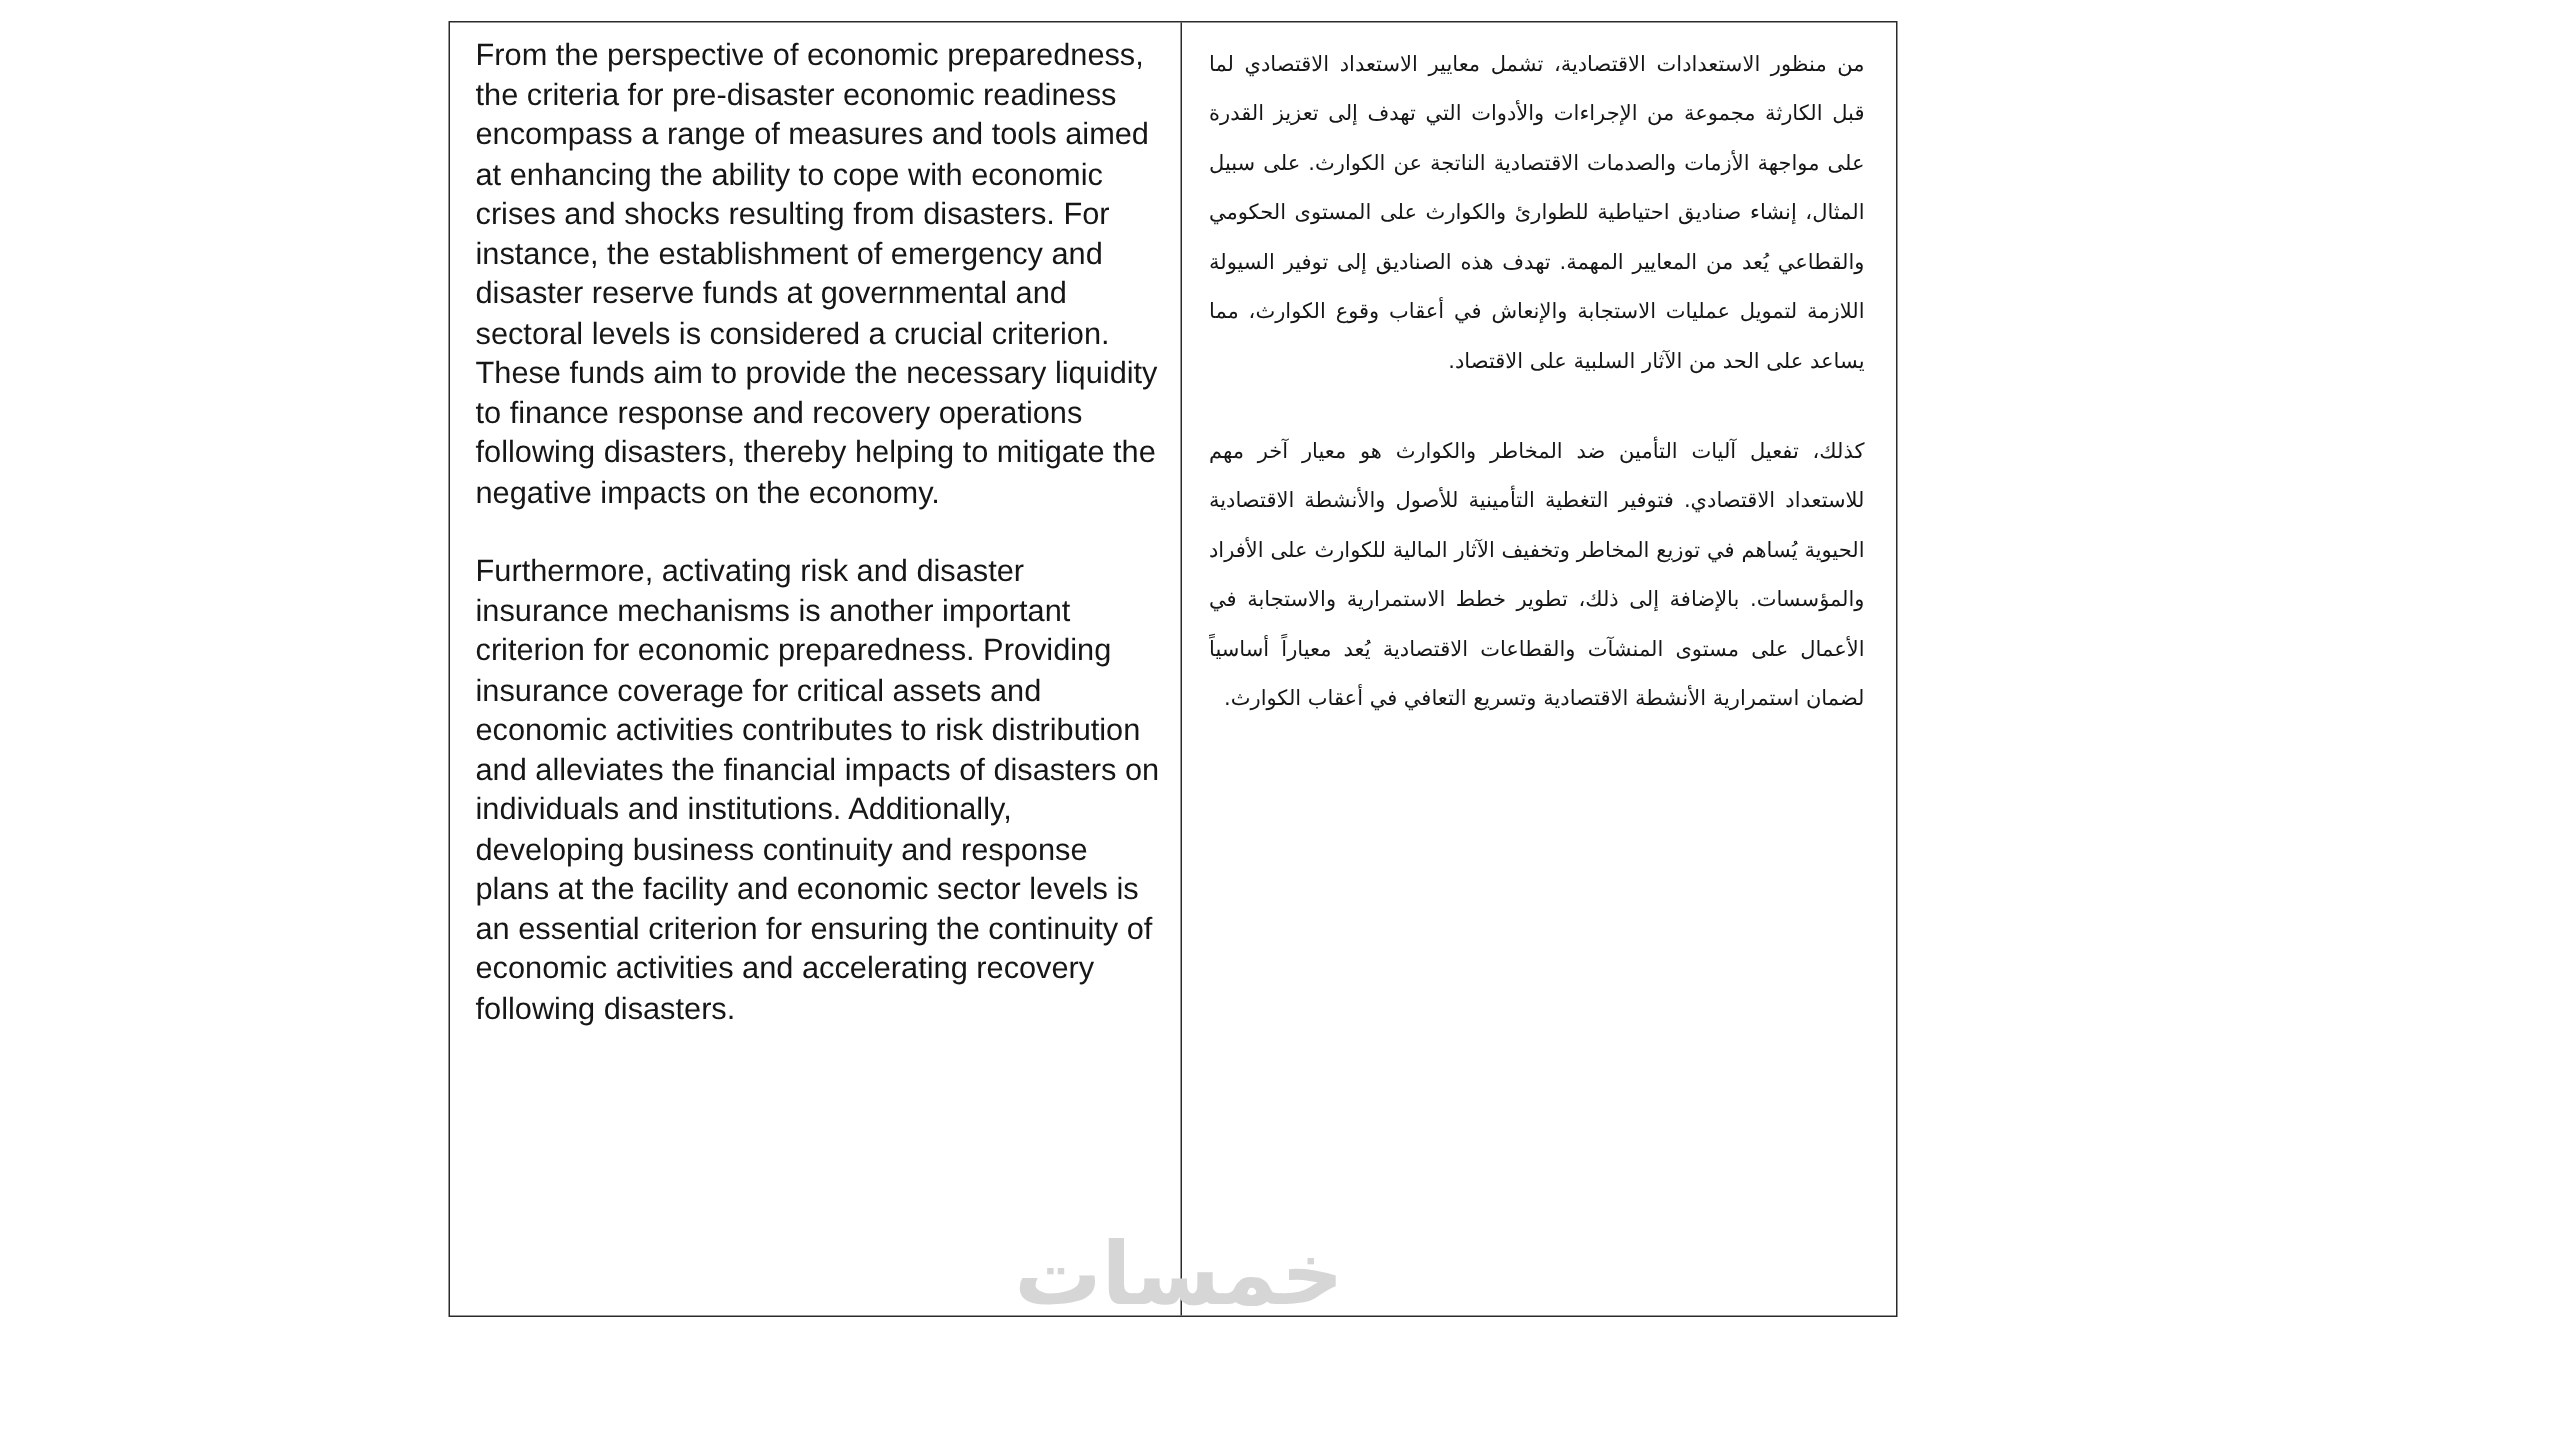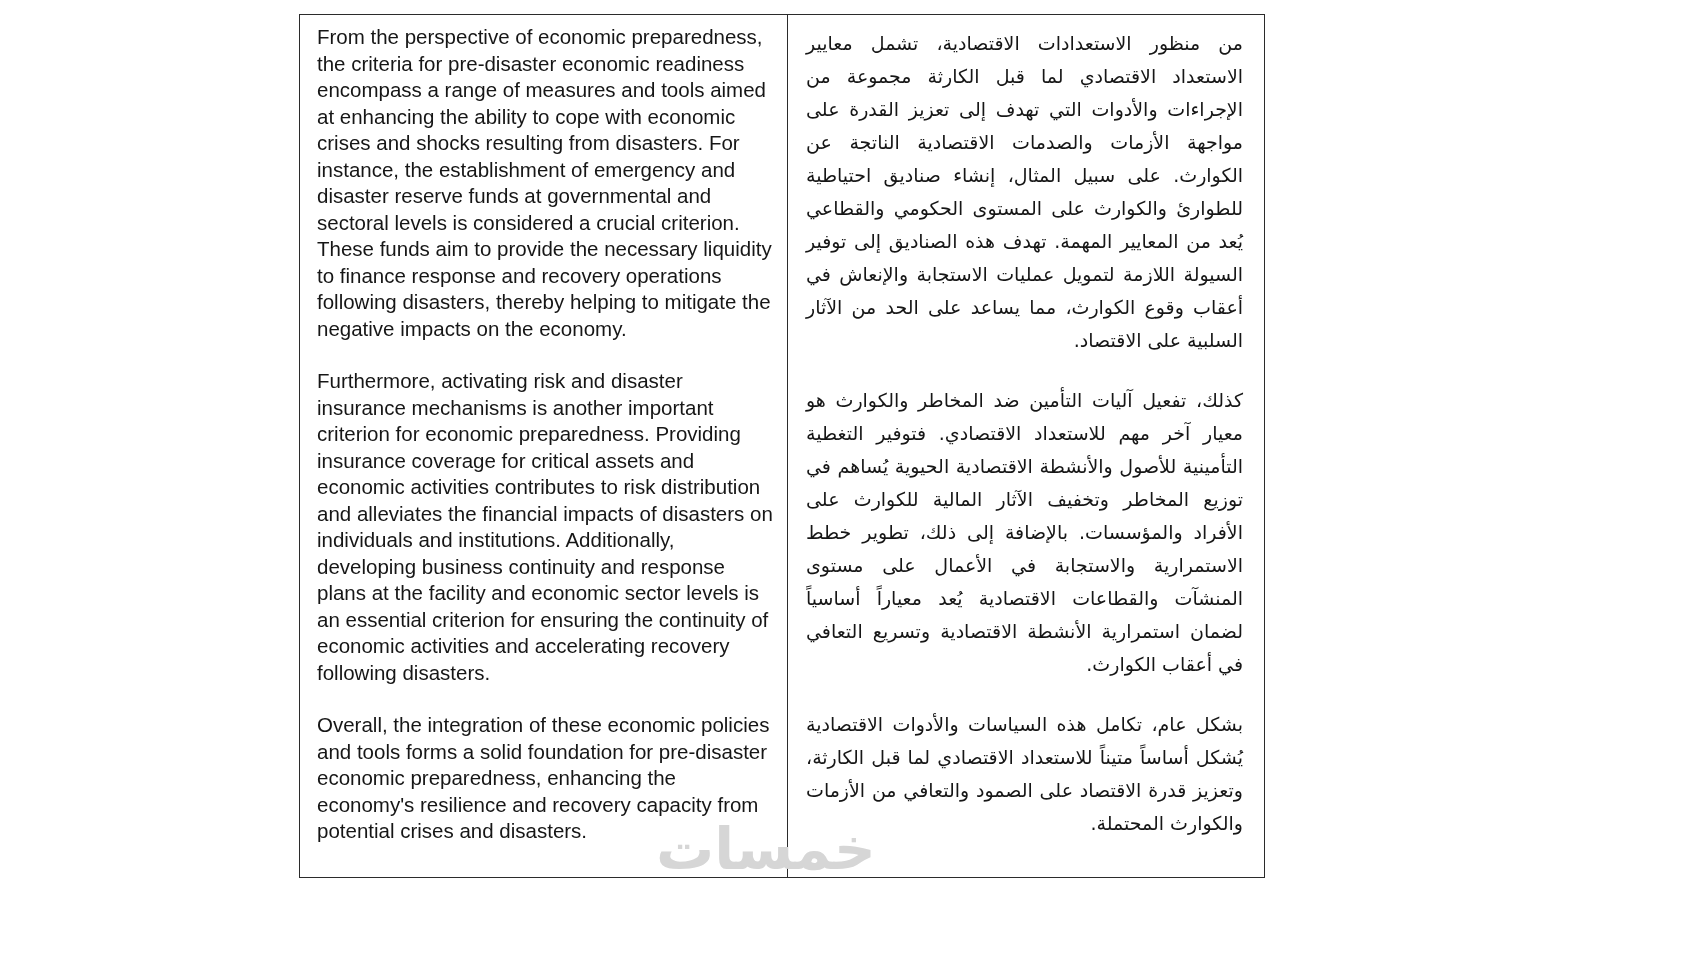--- a/index.html
+++ b/index.html
@@ -35,60 +35,58 @@
     line-height: 26.5px;
     text-align: left;
     font-family: "Liberation Sans", sans-serif;
   }
   .cell-en p { margin: 0 0 26px 0; }
   .cell-ar {
     flex: 1;
     direction: rtl;
     padding: 12px 21px 0 18px;
     color: #161616;
-    font-size: 19px;
+    font-size: 14px;
     line-height: 33px;
     text-align: justify;
     font-family: "DejaVu Sans", sans-serif;
   }
   .cell-ar p { margin: 0 0 27px 0; }
   .watermark {
     position: absolute;
     left: 656px;
     top: 814px;
     width: 260px;
     height: 70px;
     overflow: hidden;
     font-family: "DejaVu Sans", sans-serif;
     font-size: 58px;
     font-weight: bold;
     color: #d6d6d6;
     direction: rtl;
-    text-align: left;
+    text-align: center;
     line-height: 70px;
     pointer-events: none;
     user-select: none;
   }
 </style>
 </head>
 <body>
 
 <div class="page">
 
   <div class="doc-table">
 
     <div class="cell-en">
       <p>From the perspective of economic preparedness, the criteria for pre-disaster economic readiness encompass a range of measures and tools aimed at enhancing the ability to cope with economic crises and shocks resulting from disasters. For instance, the establishment of emergency and disaster reserve funds at governmental and sectoral levels is considered a crucial criterion. These funds aim to provide the necessary liquidity to finance response and recovery operations following disasters, thereby helping to mitigate the negative impacts on the economy.</p>
       <p>Furthermore, activating risk and disaster insurance mechanisms is another important criterion for economic preparedness. Providing insurance coverage for critical assets and economic activities contributes to risk distribution and alleviates the financial impacts of disasters on individuals and institutions. Additionally, developing business continuity and response plans at the facility and economic sector levels is an essential criterion for ensuring the continuity of economic activities and accelerating recovery following disasters.</p>
-      <p>Overall, the integration of these economic policies and tools forms a solid foundation for pre-disaster economic preparedness, enhancing the economy's resilience and recovery capacity from potential crises and disasters.</p>
     </div>
 
     <div class="cell-ar" dir="rtl" lang="ar">
       <p>من منظور الاستعدادات الاقتصادية، تشمل معايير الاستعداد الاقتصادي لما قبل الكارثة مجموعة من الإجراءات والأدوات التي تهدف إلى تعزيز القدرة على مواجهة الأزمات والصدمات الاقتصادية الناتجة عن الكوارث. على سبيل المثال، إنشاء صناديق احتياطية للطوارئ والكوارث على المستوى الحكومي والقطاعي يُعد من المعايير المهمة. تهدف هذه الصناديق إلى توفير السيولة اللازمة لتمويل عمليات الاستجابة والإنعاش في أعقاب وقوع الكوارث، مما يساعد على الحد من الآثار السلبية على الاقتصاد.</p>
       <p>كذلك، تفعيل آليات التأمين ضد المخاطر والكوارث هو معيار آخر مهم للاستعداد الاقتصادي. فتوفير التغطية التأمينية للأصول والأنشطة الاقتصادية الحيوية يُساهم في توزيع المخاطر وتخفيف الآثار المالية للكوارث على الأفراد والمؤسسات. بالإضافة إلى ذلك، تطوير خطط الاستمرارية والاستجابة في الأعمال على مستوى المنشآت والقطاعات الاقتصادية يُعد معياراً أساسياً لضمان استمرارية الأنشطة الاقتصادية وتسريع التعافي في أعقاب الكوارث.</p>
-      <p>بشكل عام، تكامل هذه السياسات والأدوات الاقتصادية يُشكل أساساً متيناً للاستعداد الاقتصادي لما قبل الكارثة، وتعزيز قدرة الاقتصاد على الصمود والتعافي من الأزمات والكوارث المحتملة.</p>
     </div>
 
   </div>
 
   <div class="watermark" dir="rtl" lang="ar">خمسات</div>
 
 </div>
 
 </body></html>

